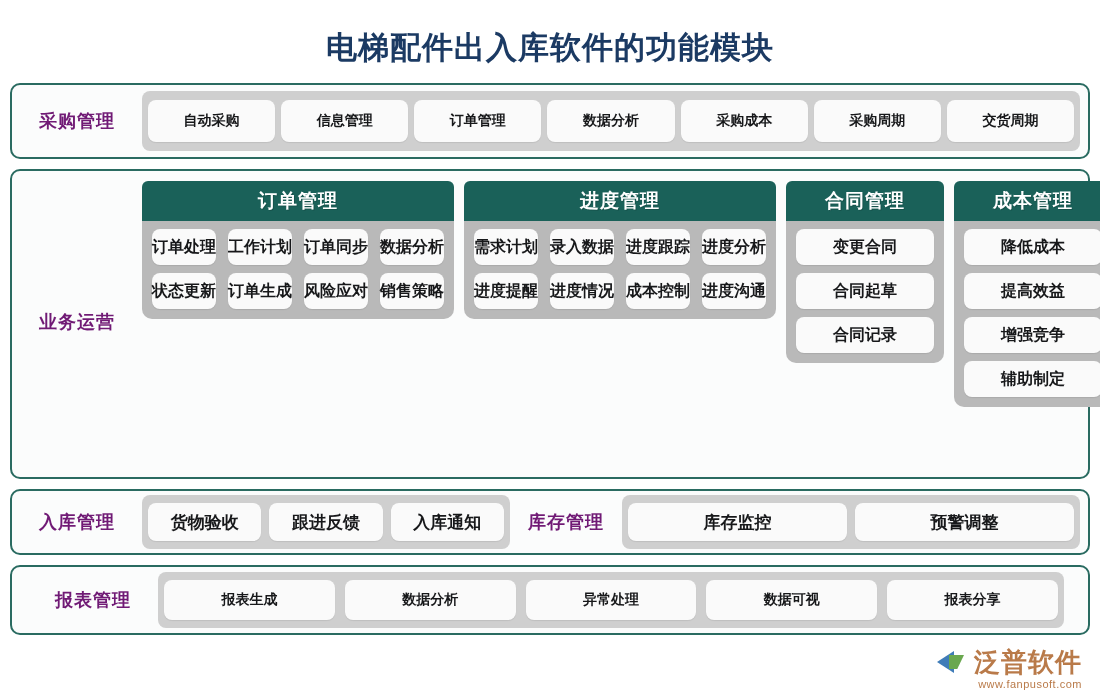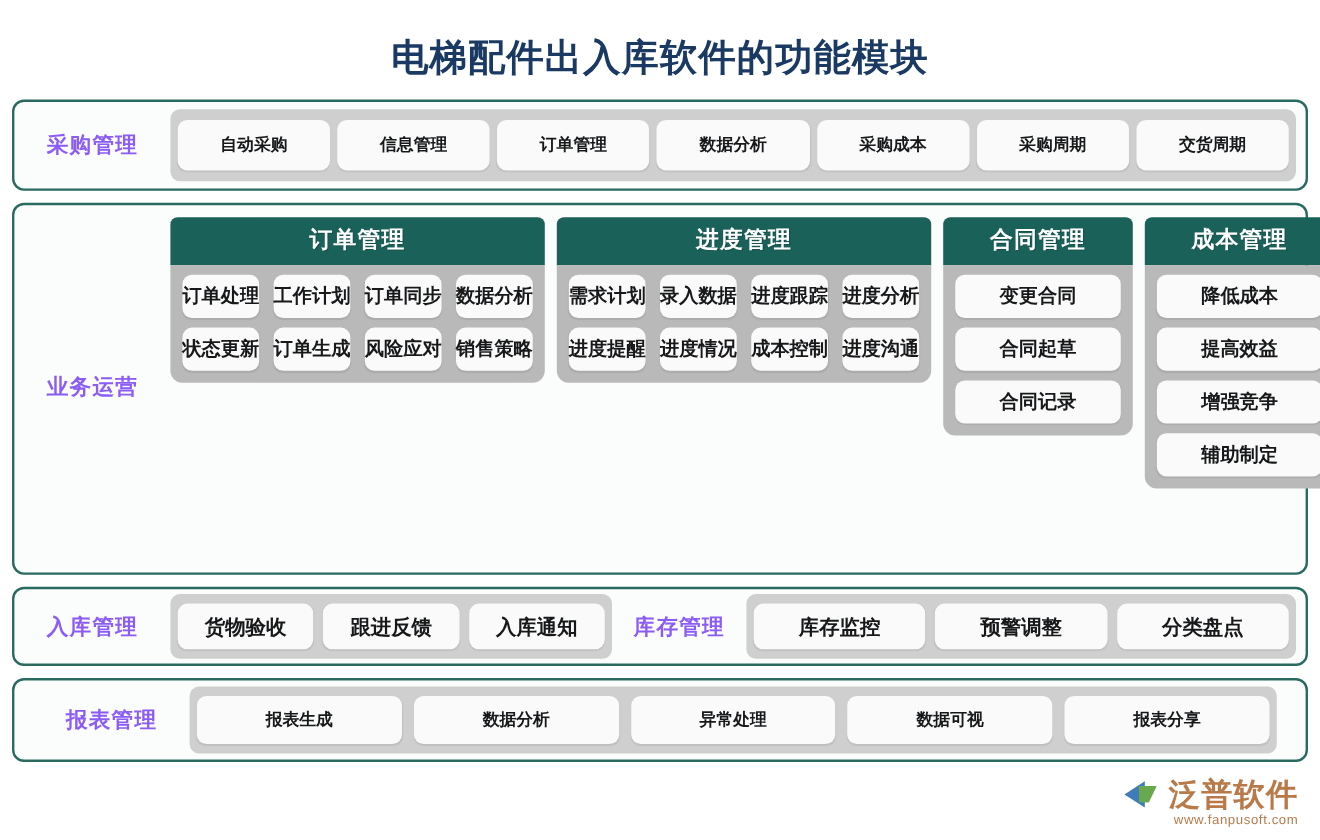--- a/index.html
+++ b/index.html
@@ -32,21 +32,21 @@
   .section {
     border: 2px solid #2a6b61;
     border-radius: 10px;
     background: #fbfcfc;
     display: flex;
     align-items: center;
     margin-bottom: 10px;
     position: relative;
   }
   .sec-label {
-    color: #8b5cf6;
+    color: #701a75;
     font-size: 18px;
     font-weight: bold;
     white-space: nowrap;
     text-align: center;
     flex: 0 0 auto;
     letter-spacing: 1px;
   }
 
   
   .tray {
@@ -295,21 +295,20 @@
     <div class="sec-label">入库管理</div>
     <div class="tray t1">
       <div class="pill">货物验收</div>
       <div class="pill">跟进反馈</div>
       <div class="pill">入库通知</div>
     </div>
     <div class="sec-label mid">库存管理</div>
     <div class="tray t2">
       <div class="pill">库存监控</div>
       <div class="pill">预警调整</div>
-      <div class="pill">分类盘点</div>
     </div>
   </div>
 
   <div class="section row-report">
     <div class="sec-label">报表管理</div>
     <div class="tray">
       <div class="pill">报表生成</div>
       <div class="pill">数据分析</div>
       <div class="pill">异常处理</div>
       <div class="pill">数据可视</div>

